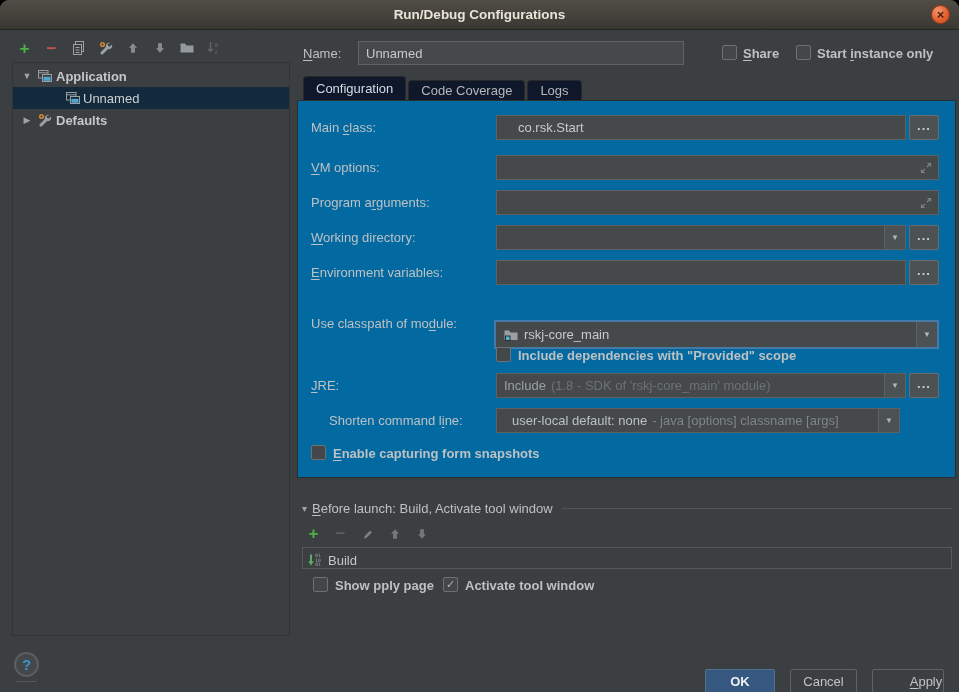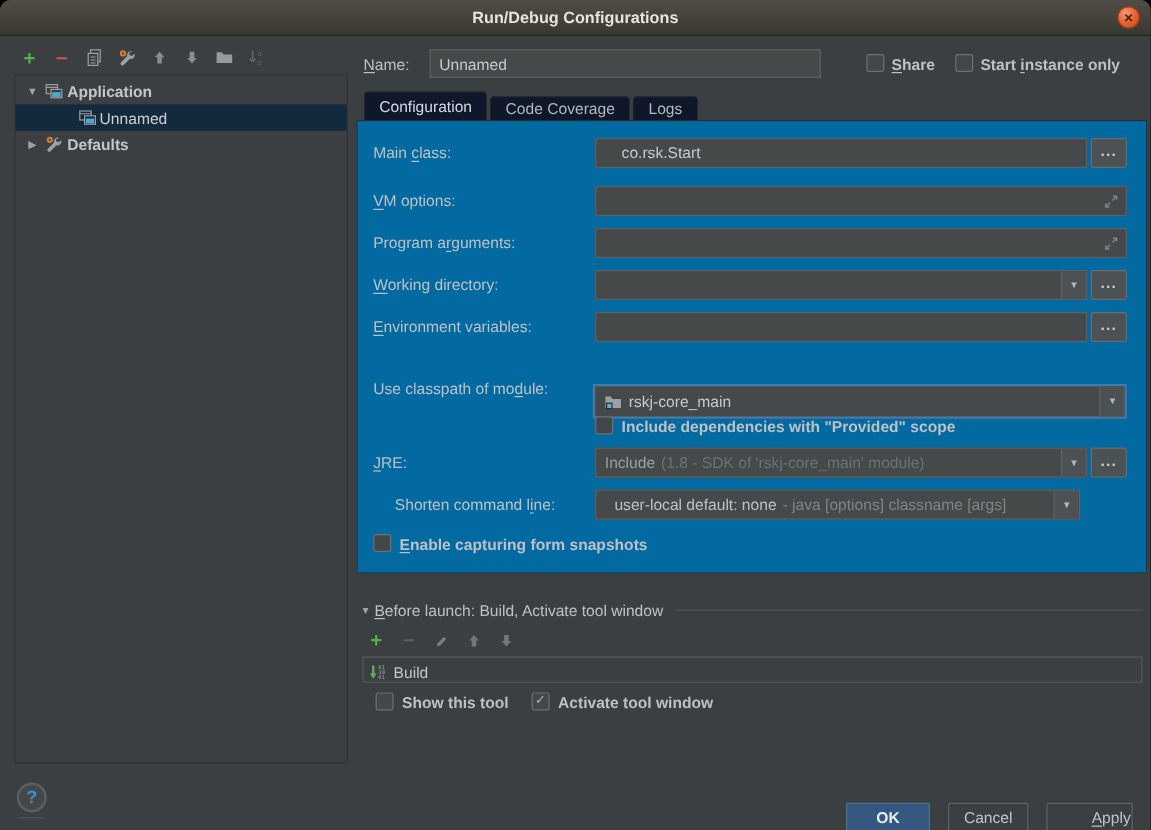--- a/index.html
+++ b/index.html
@@ -291,21 +291,21 @@
           <path d="M4 2.5v7.5" stroke="#5cad63" stroke-width="2" fill="none"></path>
           <path d="M1.2 9.3h5.6L4 13.6z" fill="#5cad63"></path>
           <text x="8.3" y="5.4" font-size="4.6" fill="#9aa0a4" font-family="DejaVu Sans Mono,monospace">01</text>
           <text x="8.3" y="9.8" font-size="4.6" fill="#9aa0a4" font-family="DejaVu Sans Mono,monospace">10</text>
           <text x="8.3" y="14.2" font-size="4.6" fill="#9aa0a4" font-family="DejaVu Sans Mono,monospace">01</text>
         </svg>
       <span class="lbl">Build</span>
     </div>
 
     <span class="chk" style="left:16px; top:547px;"></span>
-    <span class="chk-lb" style="left:38px; top:548px;">Show this tool</span>
+    <span class="chk-lb" style="left:38px; top:548px;">Show pply page</span>
     <span class="chk" style="left:146px; top:547px;"><span>✓</span></span>
     <span class="chk-lb" style="left:168px; top:548px;">Activate tool window</span>
   </div>
 
   <div class="help-btn">
     <span>?</span>
   </div>
   <div class="help-underline"></div>
   <div class="btn primary" style="left:705px; width:70px;">OK</div>
   <div class="btn" style="left:790px; width:67px;">Cancel</div>

